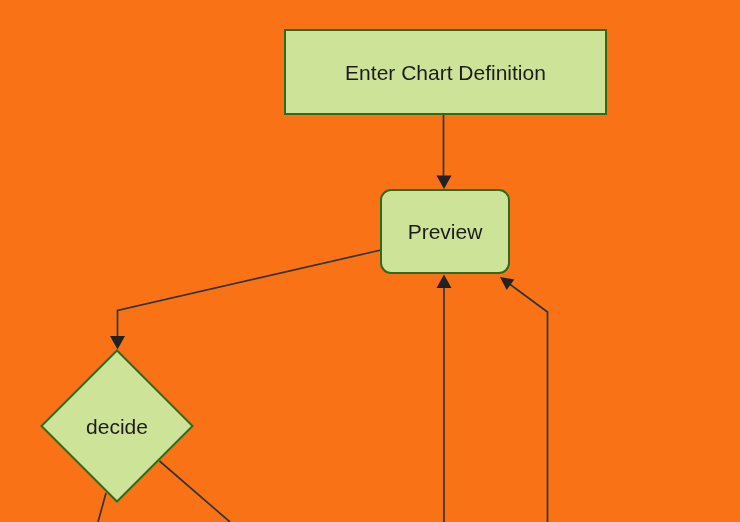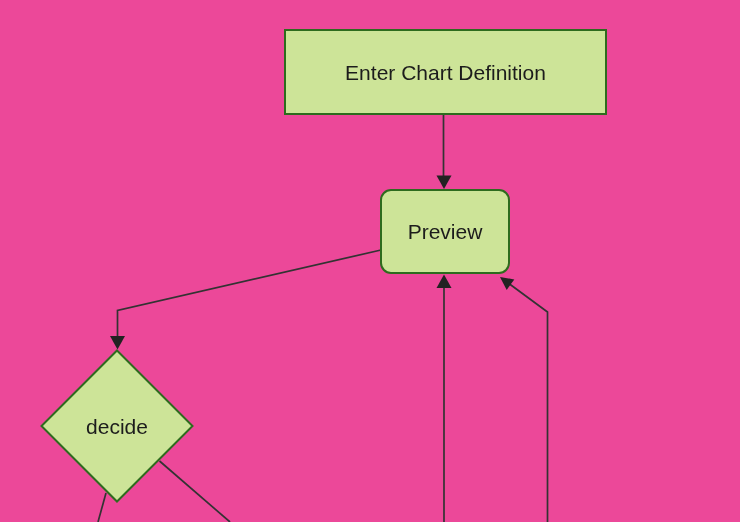--- a/index.html
+++ b/index.html
@@ -4,21 +4,21 @@
 <style>
   html, body {
     margin: 0;
     padding: 0;
     background: #ffffff;
   }
   .canvas {
     position: relative;
     width: 740px;
     height: 522px;
-    background: #ec4899;
+    background: #f97316;
     overflow: hidden;
   }
   svg {
     display: block;
   }
   .node-label {
     font-family: "Liberation Sans", "DejaVu Sans", sans-serif;
     font-size: 21px;
     font-weight: 400;
     text-anchor: middle;

